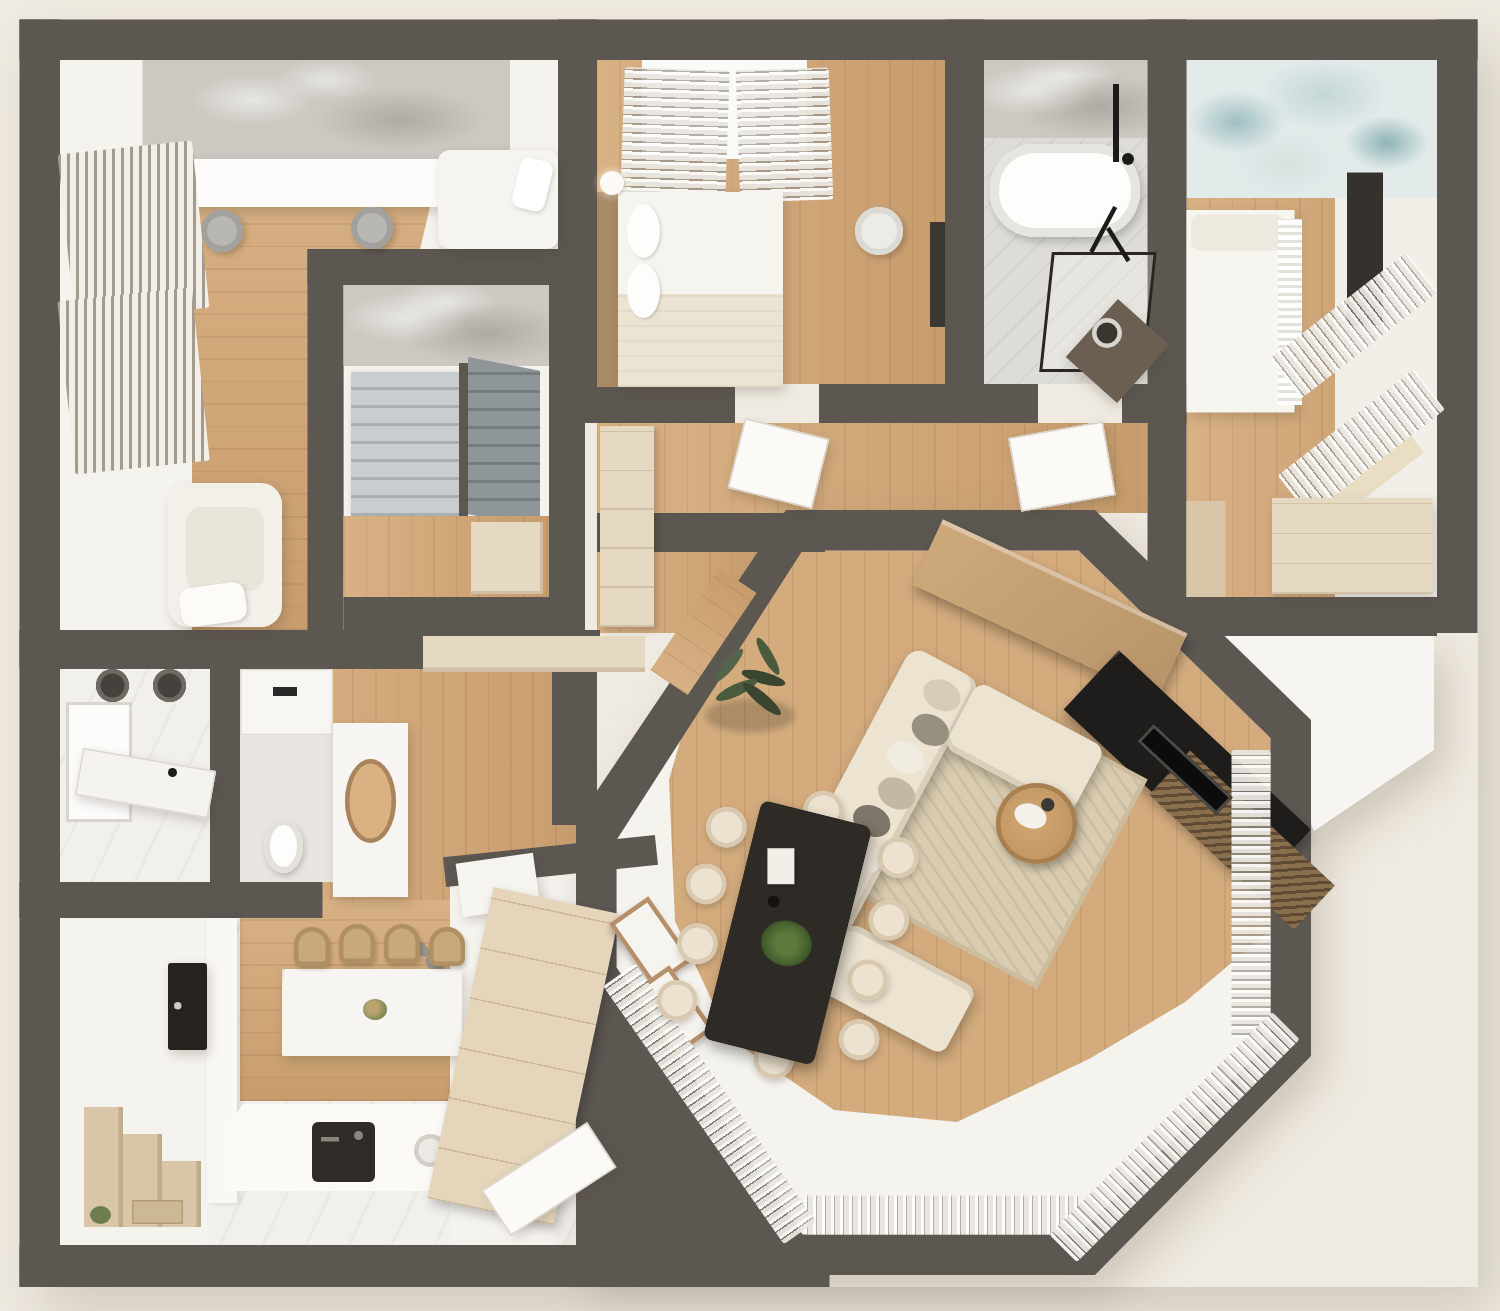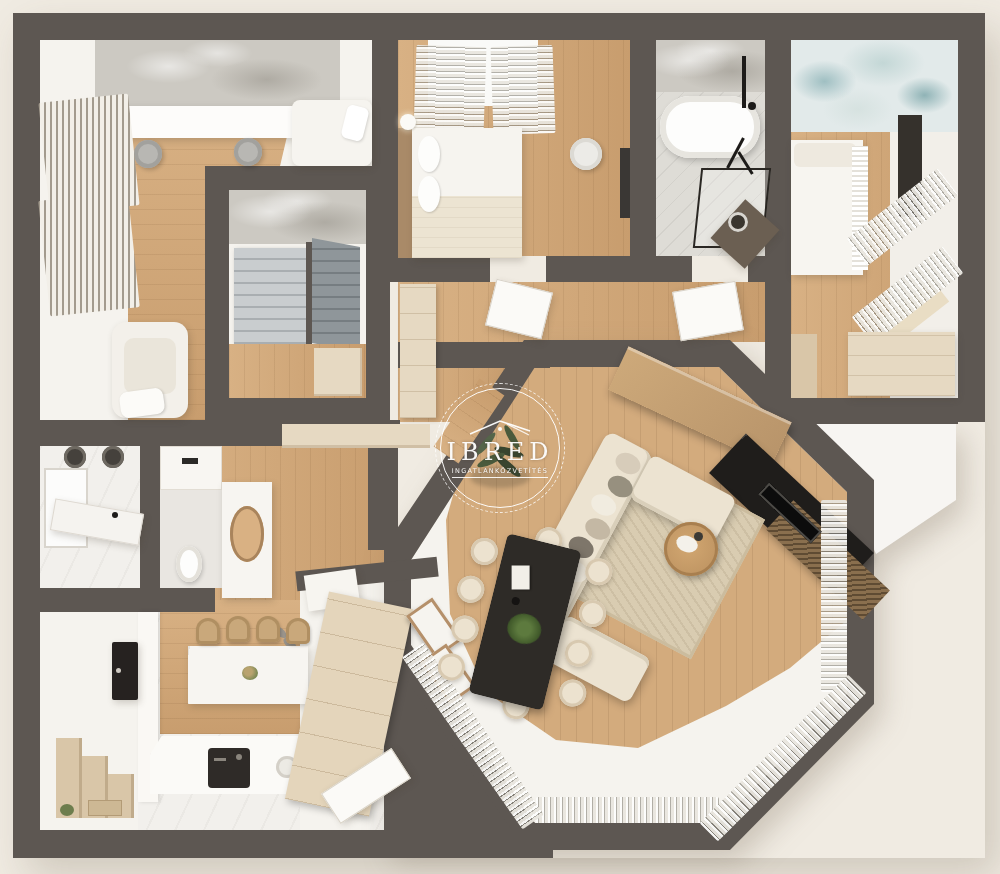--- a/index.html
+++ b/index.html
@@ -265,27 +265,14 @@
     <div class="abs" style="left:24px;top:34px;width:32px;height:8px;border-radius:50%;background:#39452f;transform:rotate(40deg);"></div>
     <div class="abs" style="left:4px;top:12px;width:28px;height:7px;border-radius:50%;background:#55654a;transform:rotate(-50deg);"></div>
     <div class="abs" style="left:30px;top:6px;width:28px;height:7px;border-radius:50%;background:#4a5a3c;transform:rotate(60deg);"></div>
   </div>
 
   <div class="abs curtV" style="left:821px;top:500px;width:26px;height:192px;z-index:6;"></div>
   <div class="abs curt" style="left:536px;top:797px;width:183px;height:26px;z-index:6;"></div>
   <div class="abs curt" style="left:368px;top:723px;width:210px;height:26px;transform:rotate(55deg);z-index:6;"></div>
   <div class="abs curt" style="left:678px;top:745px;width:210px;height:26px;transform:rotate(-45deg);z-index:6;"></div>
 
-  <div id="wm">
-    <div class="ring2"></div>
-    <div class="ring1"></div>
-    <div class="inner">
-      <svg width="66" height="20" viewBox="0 0 66 20">
-        <polyline points="3,16 33,3 63,13" fill="none" stroke="rgba(255,255,255,.95)" stroke-width="1.6"></polyline>
-        <polyline points="40,6 62,17" fill="none" stroke="rgba(255,255,255,.85)" stroke-width="1.2"></polyline>
-        <circle cx="33" cy="11" r="2" fill="rgba(255,255,255,.95)"></circle>
-      </svg>
-      <div class="brand">IBRED</div>
-      <div class="sub">INGATLANKÖZVETÍTÉS</div>
-    </div>
-  </div>
 
 </div>
 
 </body></html>

